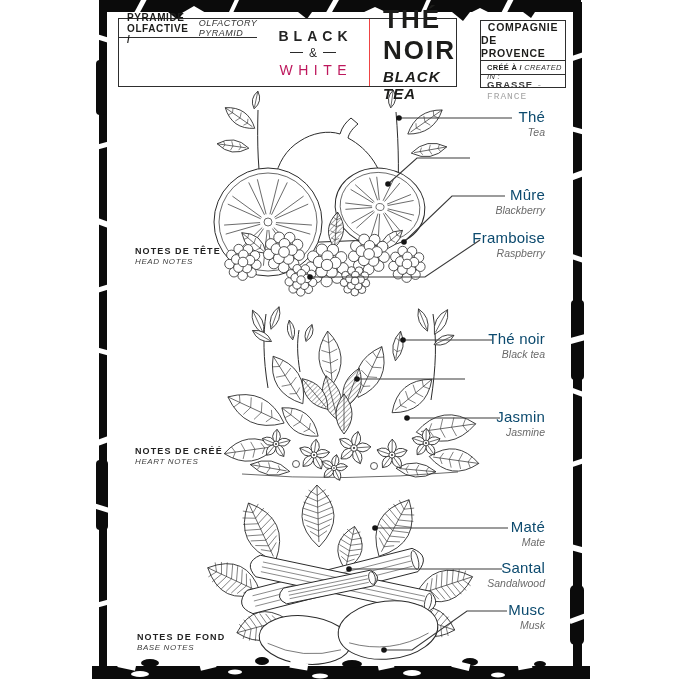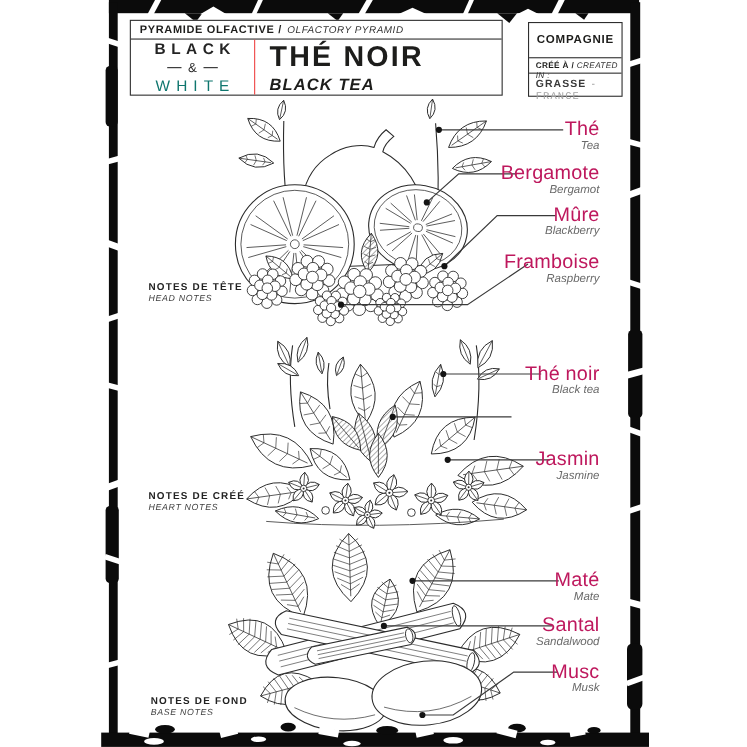--- a/index.html
+++ b/index.html
@@ -2,32 +2,32 @@
 <html><head>
 <meta charset="utf-8">
 <style>
   html,body{margin:0;padding:0;background:#fff;}
   .page{position:relative;width:679px;height:679px;background:#fff;overflow:hidden;
         font-family:"Liberation Sans",sans-serif;color:#1d1d1b;}
   #art{position:absolute;left:0;top:0;z-index:1;}
   .abs{position:absolute;z-index:2;}
 
   
-  .hdr-table{box-sizing:border-box;border:1px solid #2e2e2e;background:#fff;display:flex;flex-direction:column;}
+  .hdr-table{box-sizing:border-box;border:1px solid #2e2e2e;background:#fff;display:flex;flex-direction:row;}
   .hdr-row1{height:18px;border-bottom:1px solid #2e2e2e;display:flex;align-items:center;padding-left:8px;}
   .pl-fr{font-size:10px;font-weight:bold;letter-spacing:.6px;}
   .pl-en{font-size:9px;font-style:italic;color:#333;margin-left:5px;letter-spacing:.5px;}
   .hdr-row2{flex:1;display:flex;}
   .logo-cell{width:112px;border-right:1px solid #ef4444;display:flex;flex-direction:column;
              align-items:center;justify-content:center;gap:2px;}
   .logo-black{font-size:14px;font-weight:bold;letter-spacing:5px;margin-right:-5px;color:#242424;}
   .logo-amp{display:flex;align-items:center;gap:6px;}
   .dash{display:inline-block;width:13px;height:1px;background:#2a2a2a;}
   .amp{font-size:12px;color:#2a2a2a;}
-  .logo-white{font-size:14px;letter-spacing:5.5px;margin-right:-5.5px;color:#0f766e;}
+  .logo-white{font-size:14px;letter-spacing:5.5px;margin-right:-5.5px;color:#be185d;}
   .title-cell{flex:1;display:flex;flex-direction:column;justify-content:center;padding-left:13px;}
   .title-fr{font-size:26px;font-weight:bold;letter-spacing:2px;}
   .title-en{font-size:15px;font-weight:bold;font-style:italic;letter-spacing:1px;margin-top:2px;}
 
   
   .brand-box{box-sizing:border-box;border:1px solid #2e2e2e;background:#fff;display:flex;flex-direction:column;}
   .bb-name{flex:1;border-bottom:1px solid #2e2e2e;display:flex;flex-direction:column;align-items:center;
            justify-content:center;font-size:10.5px;font-weight:bold;letter-spacing:.7px;line-height:1.25;}
   .bb-created{height:14px;border-bottom:1px solid #2e2e2e;padding:2px 0 0 6px;box-sizing:border-box;
               font-size:7.5px;font-weight:bold;letter-spacing:.3px;}
@@ -36,21 +36,21 @@
   .oc{font-weight:bold;letter-spacing:1px;color:#3a3a3a;}
   .osep{color:#9a9a9a;margin:0 2px;}
   .oct{color:#a3a3a3;letter-spacing:1px;font-family:Liberation Mono, monospace;}
 
   
   .sec .sfr{font-size:9px;font-weight:bold;letter-spacing:1.1px;color:#232323;}
   .sec .sen{font-size:8px;font-style:italic;letter-spacing:.6px;color:#3f3f3f;margin-top:1px;}
 
   
   .note{position:absolute;right:134px;text-align:right;z-index:2;}
-  .note .fr{font-size:18px;line-height:16px;letter-spacing:.2px;color:#be185d;}
+  .note .fr{font-size:15px;line-height:16px;letter-spacing:.2px;color:#0c4a6e;}
   .note .en{font-size:10.5px;line-height:13px;font-style:italic;color:#6a6a6a;margin-top:1px;}
 </style>
 </head>
 <body>
 
 <div class="page">
 
   <svg id="art" width="679" height="679" viewBox="0 0 679 679">
     <defs>
       <pattern id="hatch" width="3.5" height="3.5" patternUnits="userSpaceOnUse" patternTransform="rotate(45)">
@@ -751,53 +751,50 @@
       <div class="title-cell">
         <div class="title-fr">THÉ NOIR</div>
         <div class="title-en">BLACK TEA</div>
       </div>
     </div>
   </div>
 
   <div class="abs brand-box" style="left:480px;top:20px;width:86px;height:68px">
     <div class="bb-name">
       <div>COMPAGNIE</div>
+      <div>DE PROVENCE</div>
     </div>
     <div class="bb-created">
       <span class="cb">CRÉÉ À /</span>
       <span class="ci">CREATED IN :</span>
     </div>
     <div class="bb-origin">
       <span class="oc">GRASSE</span>
       <span class="osep">-</span>
       <span class="oct">FRANCE</span>
     </div>
   </div>
 
-  <div class="abs sec" style="left:135px;top:256px">
+  <div class="abs sec" style="left:135px;top:246px">
     <div class="sfr">NOTES DE TÊTE</div>
     <div class="sen">HEAD NOTES</div>
   </div>
   <div class="abs sec" style="left:135px;top:446px">
     <div class="sfr">NOTES DE CRÉÉ</div>
     <div class="sen">HEART NOTES</div>
   </div>
   <div class="abs sec" style="left:137px;top:632px">
     <div class="sfr">NOTES DE FOND</div>
     <div class="sen">BASE NOTES</div>
   </div>
 
   <div class="note" style="top:109px">
     <div class="fr">Thé</div>
     <div class="en">Tea</div>
   </div>
-  <div class="note" style="top:149px">
-    <div class="fr">Bergamote</div>
-    <div class="en">Bergamot</div>
-  </div>
   <div class="note" style="top:187px">
     <div class="fr">Mûre</div>
     <div class="en">Blackberry</div>
   </div>
   <div class="note" style="top:230px">
     <div class="fr">Framboise</div>
     <div class="en">Raspberry</div>
   </div>
   <div class="note" style="top:331px">
     <div class="fr">Thé noir</div>

